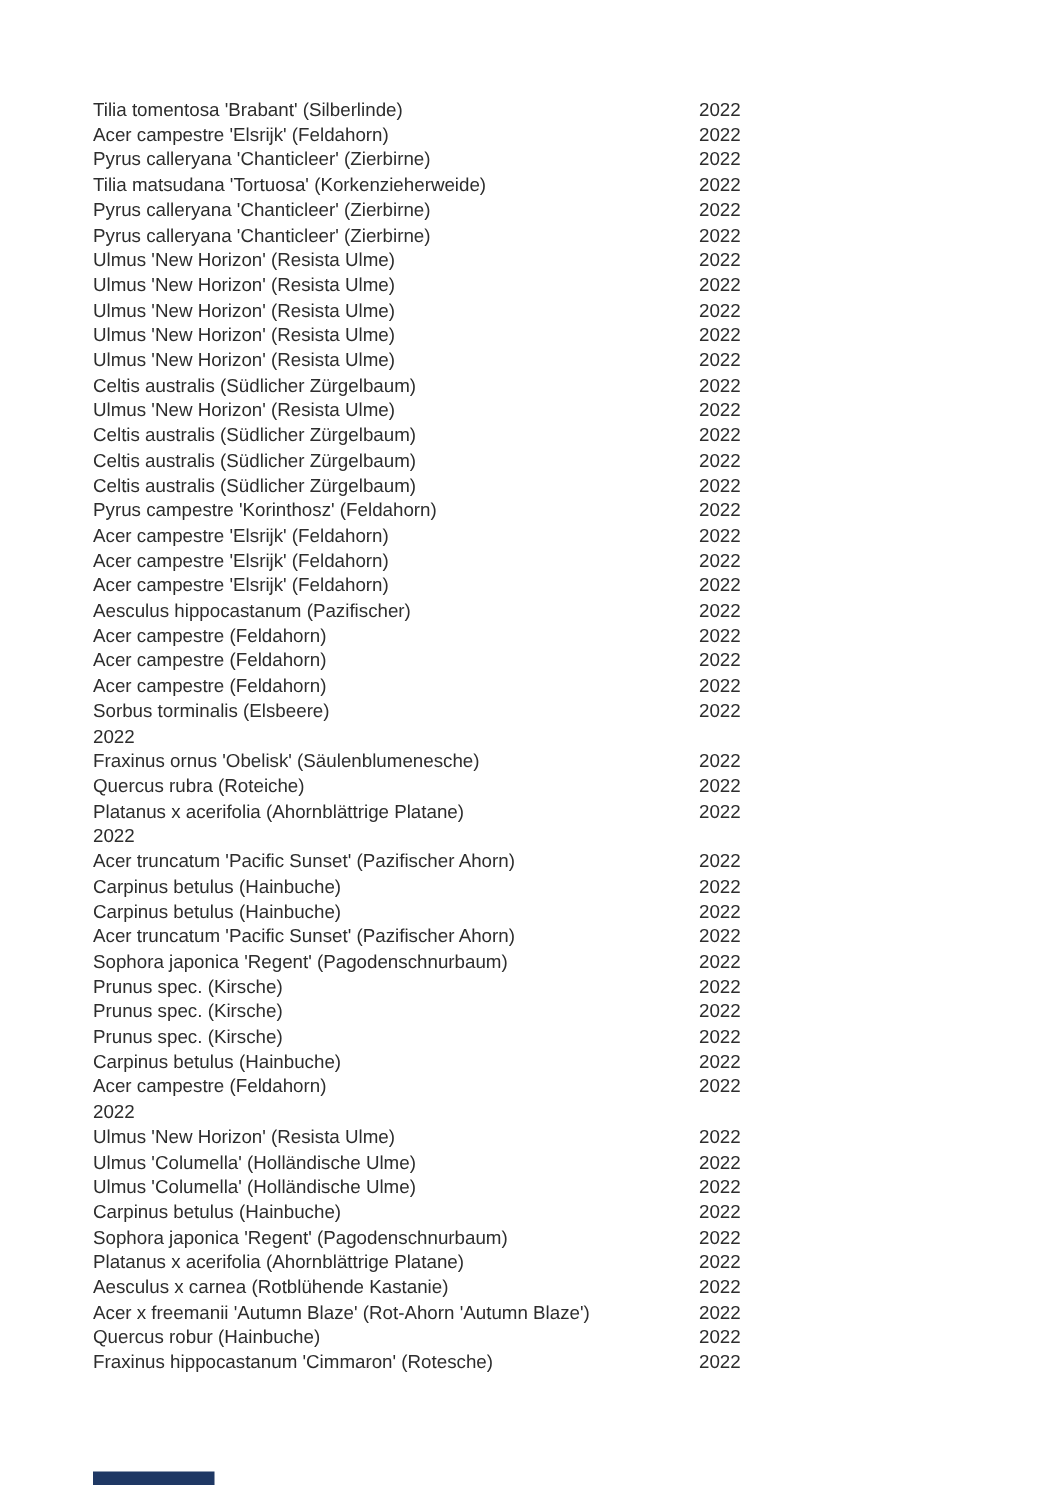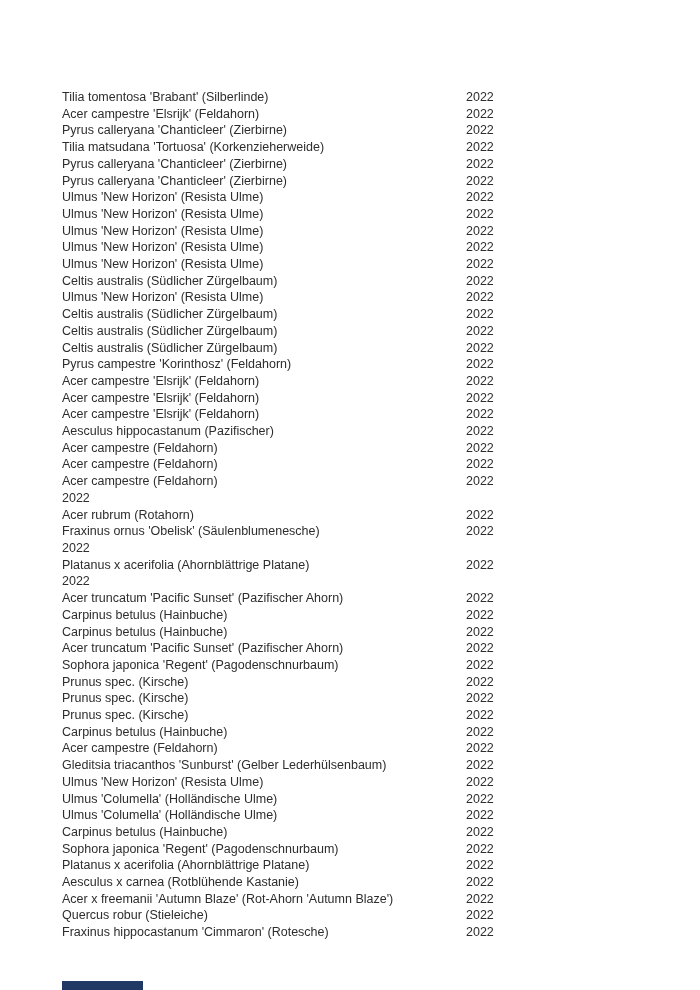--- a/index.html
+++ b/index.html
@@ -9,21 +9,20 @@
     background: #ffffff;
     overflow: hidden;
     position: relative;
     font-family: "Liberation Sans", "DejaVu Sans", sans-serif;
   }
   .tree-list {
     position: absolute;
     left: 62px;
     top: 65px;
     width: 620px;
-    margin-top: 24px;
   }
   .row {
     display: flex;
     align-items: baseline;
     height: 16.71px;
     line-height: 16.71px;
     font-size: 12.5px;
     color: #2d2d2d;
     white-space: nowrap;
   }
@@ -164,34 +163,35 @@
       <span class="name">Acer campestre (Feldahorn)</span>
       <span class="year">2022</span>
     </div>
 
     <div class="row">
       <span class="name">Acer campestre (Feldahorn)</span>
       <span class="year">2022</span>
     </div>
 
     <div class="row">
-      <span class="year">2022</span>
-    </div>
-
-    <div class="row">
-      <span class="name">Acer rubrum (Rotahorn)</span>
+      <span class="name">Sorbus torminalis (Elsbeere)</span>
+      <span class="year">2022</span>
+    </div>
+
+    <div class="row">
       <span class="year">2022</span>
     </div>
 
     <div class="row">
       <span class="name">Fraxinus ornus 'Obelisk' (Säulenblumenesche)</span>
       <span class="year">2022</span>
     </div>
 
     <div class="row">
+      <span class="name">Quercus rubra (Roteiche)</span>
       <span class="year">2022</span>
     </div>
 
     <div class="row">
       <span class="name">Platanus x acerifolia (Ahornblättrige Platane)</span>
       <span class="year">2022</span>
     </div>
 
     <div class="row">
       <span class="year">2022</span>
@@ -241,21 +241,20 @@
       <span class="name">Carpinus betulus (Hainbuche)</span>
       <span class="year">2022</span>
     </div>
 
     <div class="row">
       <span class="name">Acer campestre (Feldahorn)</span>
       <span class="year">2022</span>
     </div>
 
     <div class="row">
-      <span class="name">Gleditsia triacanthos 'Sunburst' (Gelber Lederhülsenbaum)</span>
       <span class="year">2022</span>
     </div>
 
     <div class="row">
       <span class="name">Ulmus 'New Horizon' (Resista Ulme)</span>
       <span class="year">2022</span>
     </div>
 
     <div class="row">
       <span class="name">Ulmus 'Columella' (Holländische Ulme)</span>
@@ -286,21 +285,21 @@
       <span class="name">Aesculus x carnea (Rotblühende Kastanie)</span>
       <span class="year">2022</span>
     </div>
 
     <div class="row">
       <span class="name">Acer x freemanii 'Autumn Blaze' (Rot-Ahorn 'Autumn Blaze')</span>
       <span class="year">2022</span>
     </div>
 
     <div class="row">
-      <span class="name">Quercus robur (Stieleiche)</span>
+      <span class="name">Quercus robur (Hainbuche)</span>
       <span class="year">2022</span>
     </div>
 
     <div class="row">
       <span class="name">Fraxinus hippocastanum 'Cimmaron' (Rotesche)</span>
       <span class="year">2022</span>
     </div>
   </div>
 
   <div class="next-section-bar" style="background: rgb(31, 56, 100);"></div>

